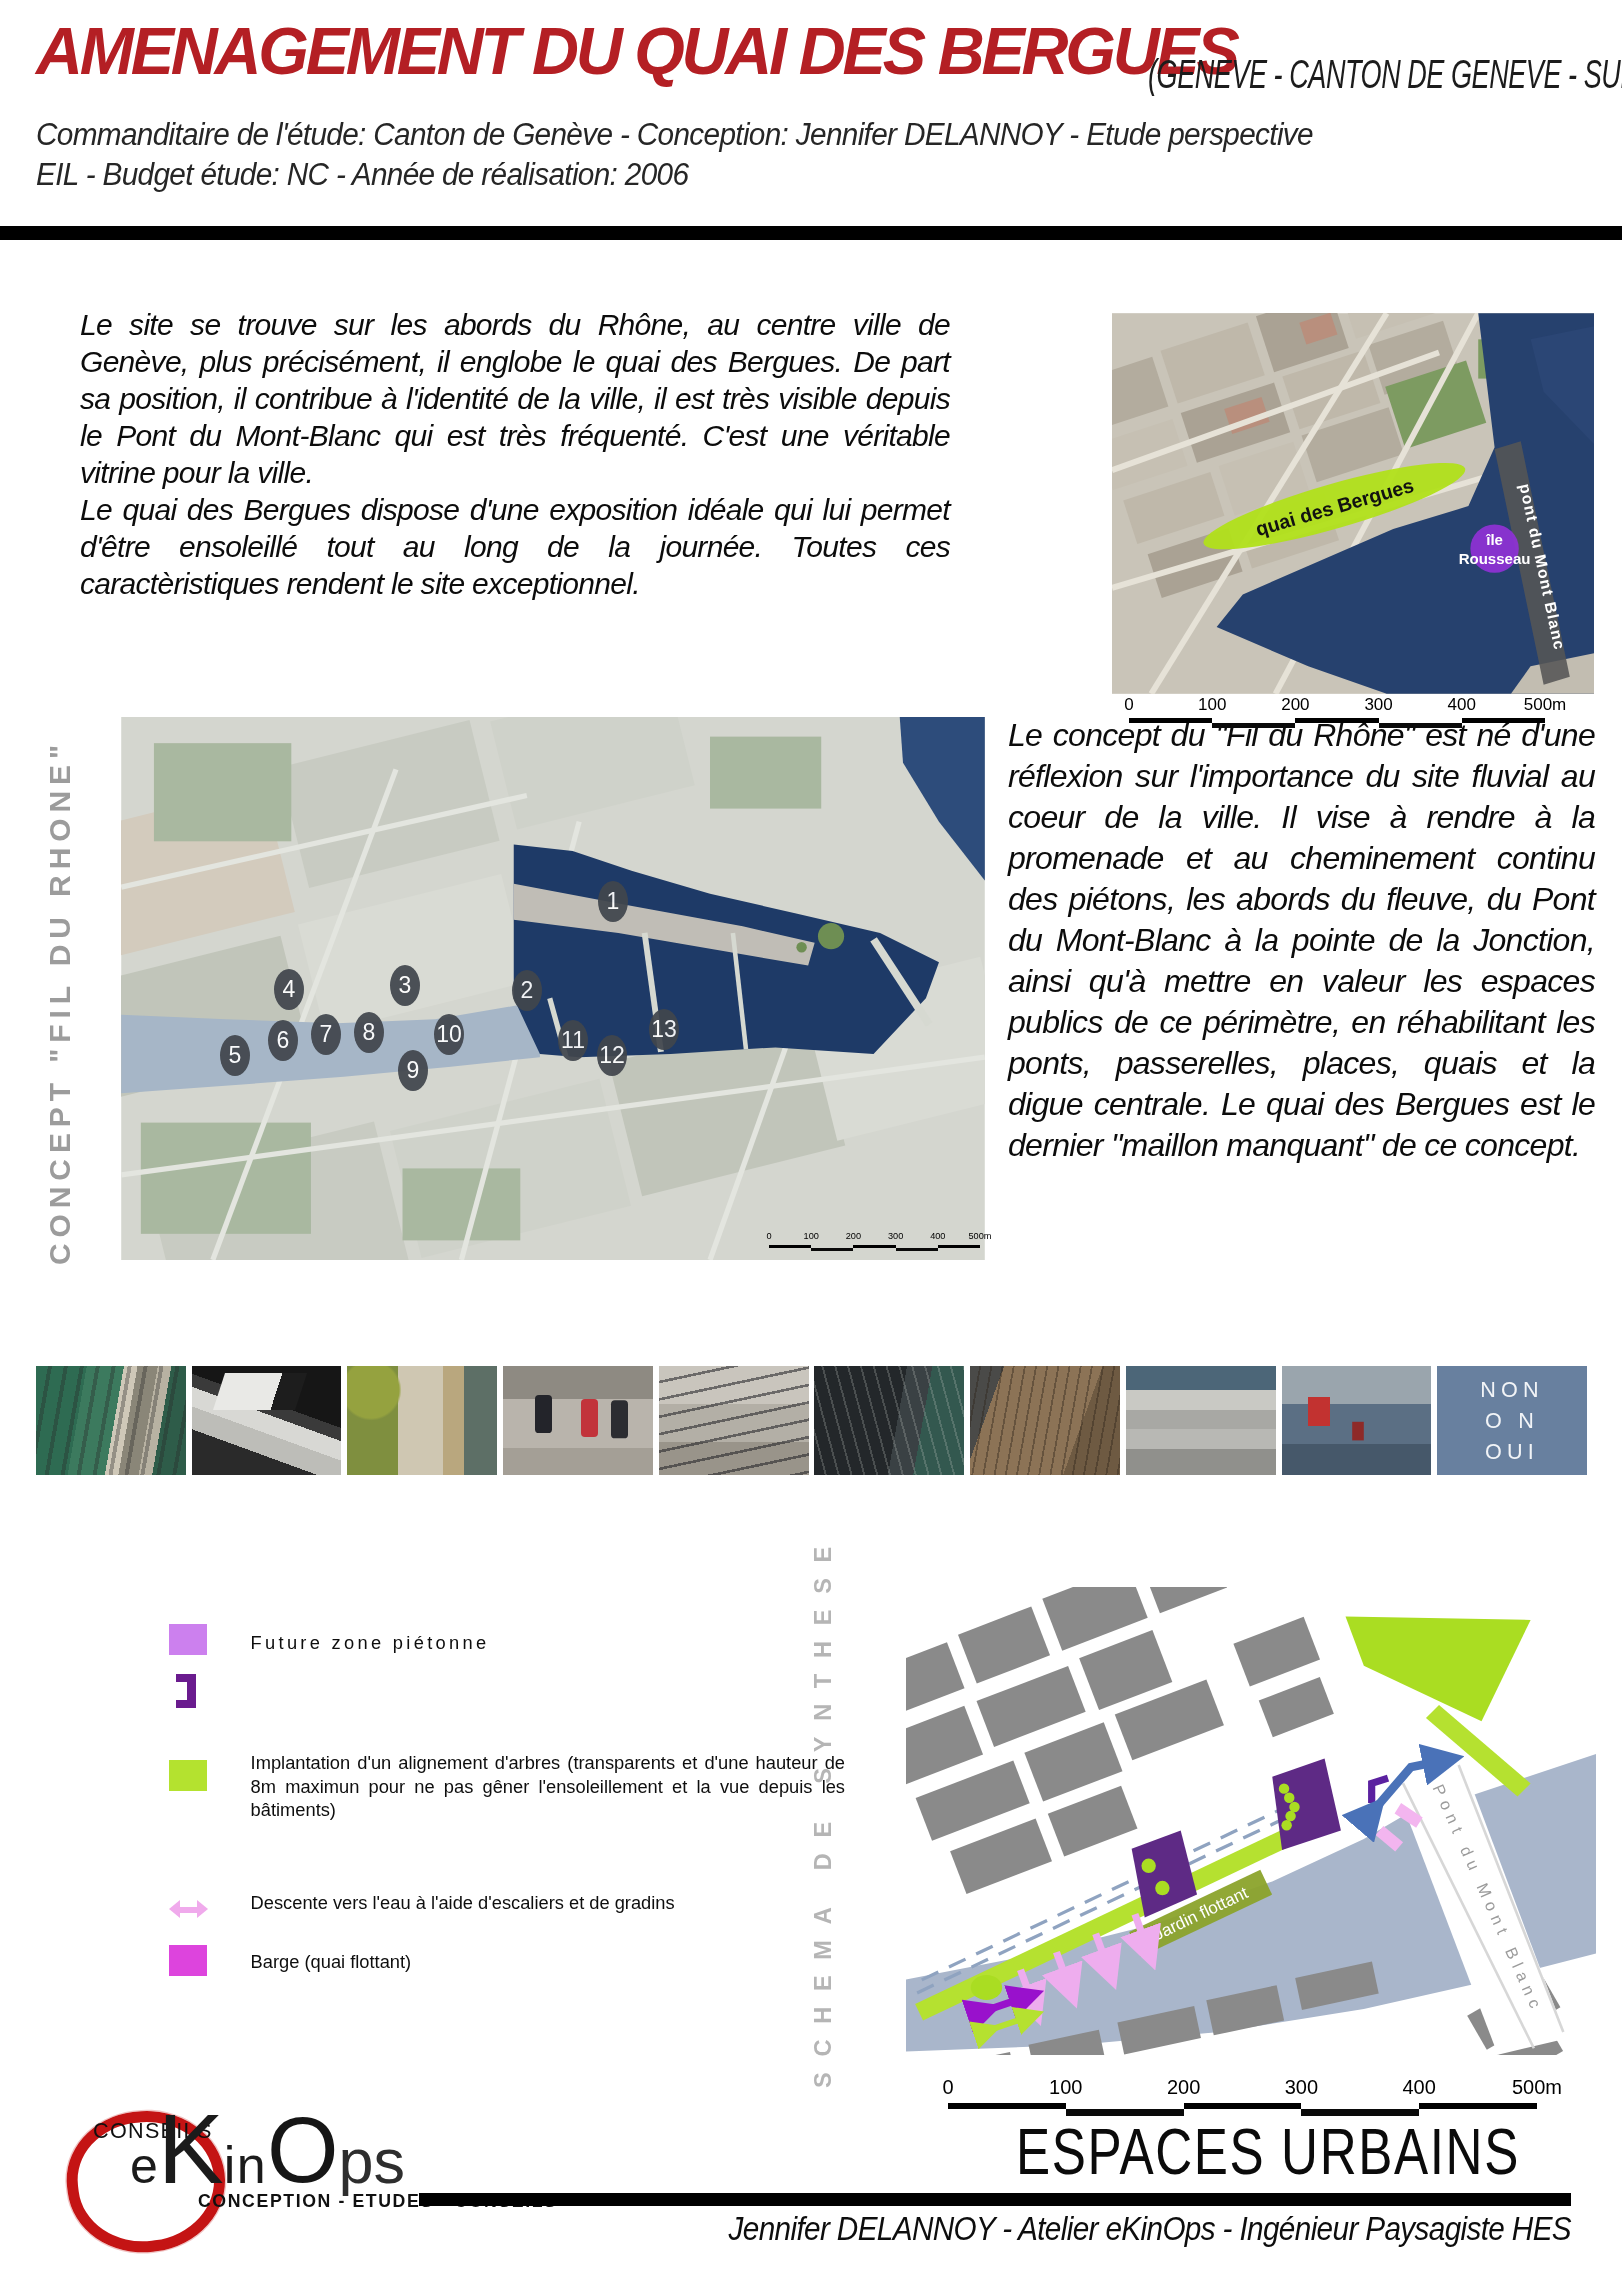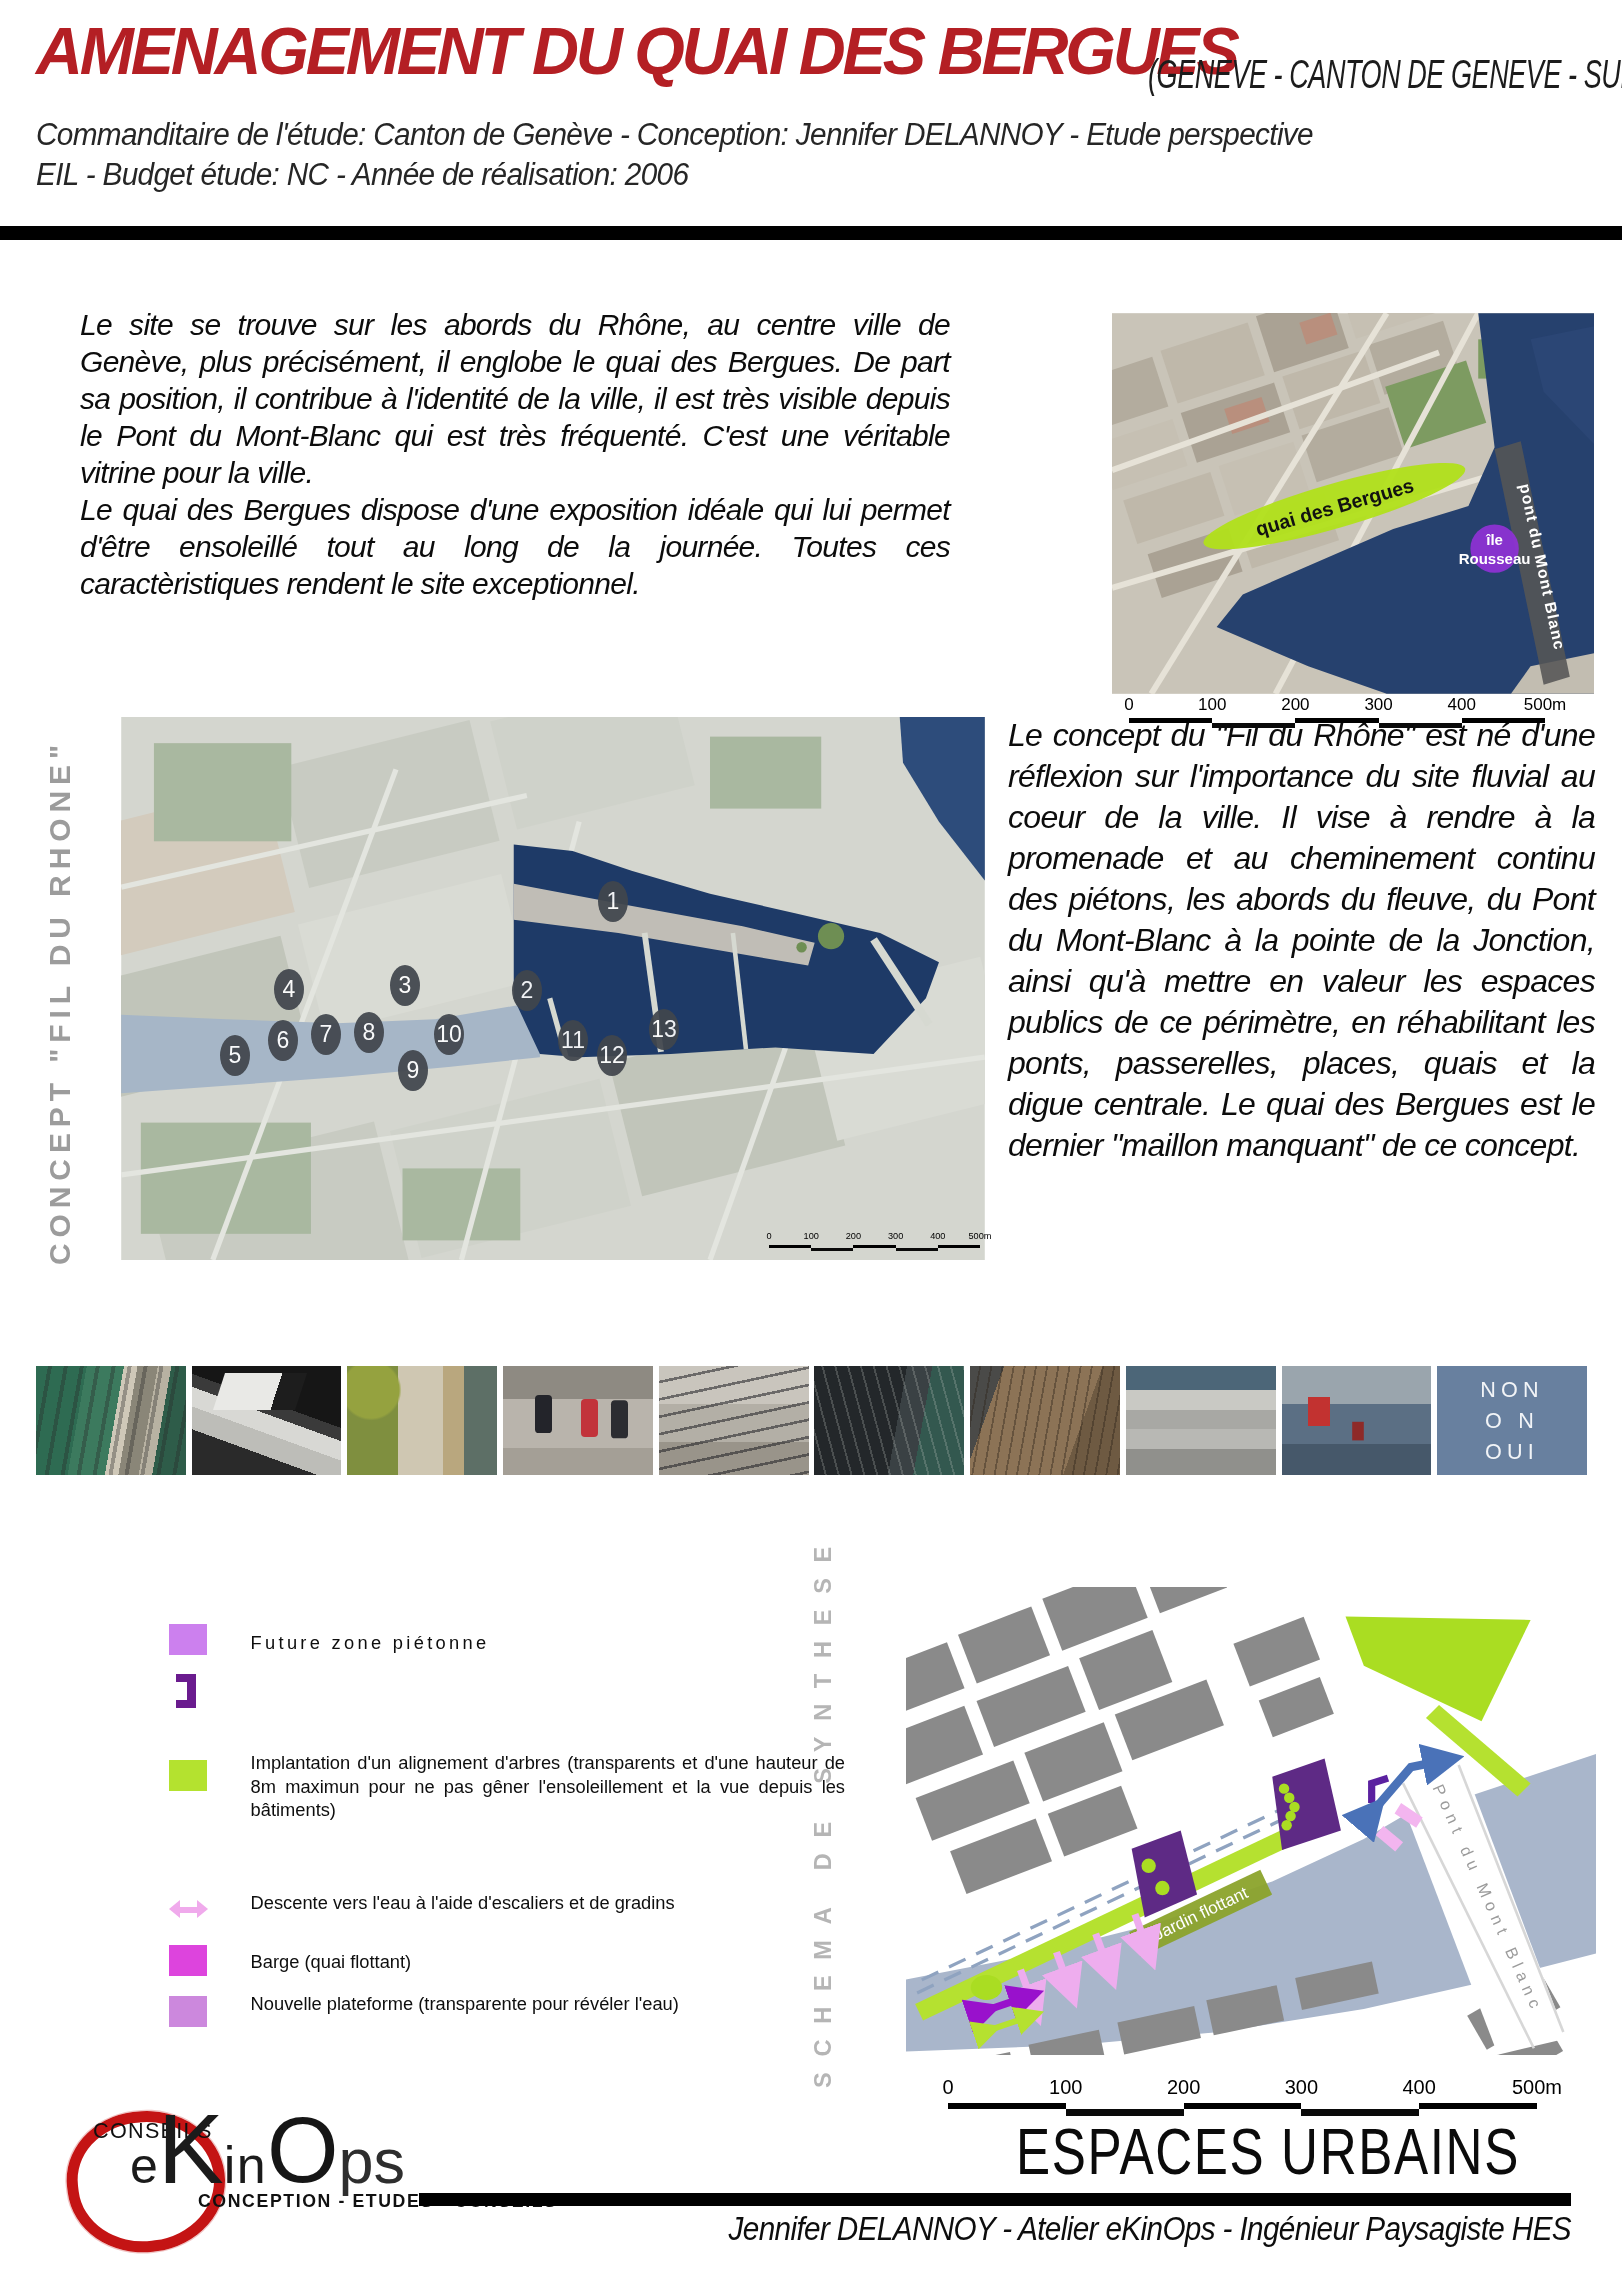--- a/index.html
+++ b/index.html
@@ -342,26 +342,20 @@
       </div>
     <div class="lg-label" style="padding-top:5.2px">Barge (quai flottant)</div>
   </div>
   <div class="lg-row" style="top:1891px">
     <div class="lg-sym" style="padding-top:9.2px">
         <div class="dbl-arrow" style="--c:#f0aaec">
           <div class="bar"></div>
         </div>
       </div>
     <div class="lg-label">Descente vers l'eau à l'aide d'escaliers et de gradins</div>
-  </div>
-  <div class="lg-row" style="top:1992px">
-    <div class="lg-sym" style="padding-top:3.9px">
-        <div class="lg-swatch" style="--c:#cc88dd"></div>
-      </div>
-    <div class="lg-label">Nouvelle plateforme (transparente pour révéler l'eau)</div>
   </div>
 
   <div id="synth-vlabel">SCHEMA DE SYNTHESE</div>
   <div id="synth-map">
     <svg width="690" height="468" viewBox="0 0 1055 715">
       <defs>
         <marker id="pinkhead" markerWidth="6" markerHeight="6" refX="3" refY="3" orient="auto">
             <path d="M0,0 L6,3 L0,6 Z" fill="#eeadee"></path>
           </marker>
         <marker id="purphead" markerWidth="5" markerHeight="5" refX="2.5" refY="2.5" orient="auto">

